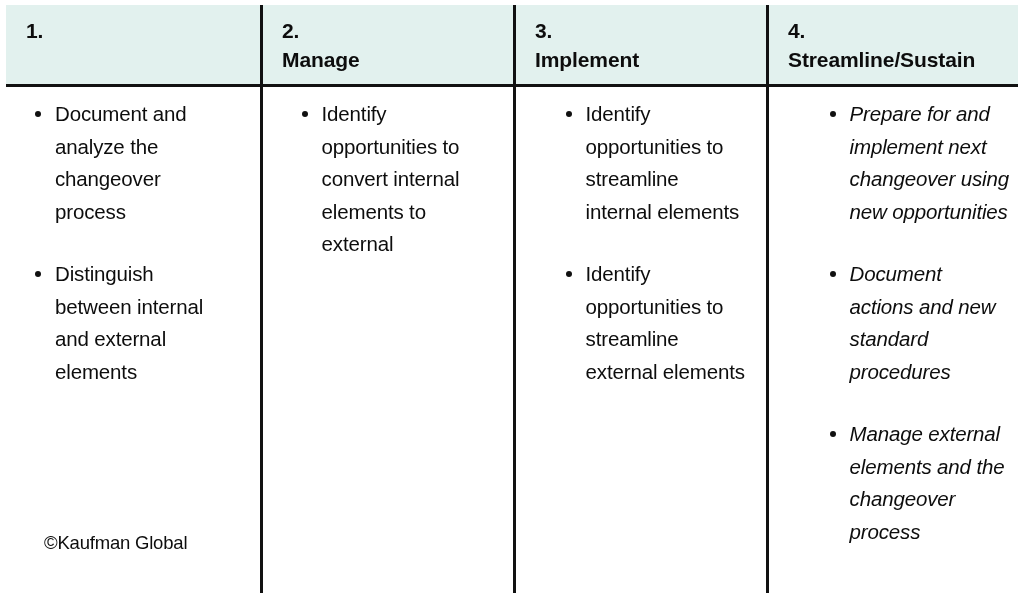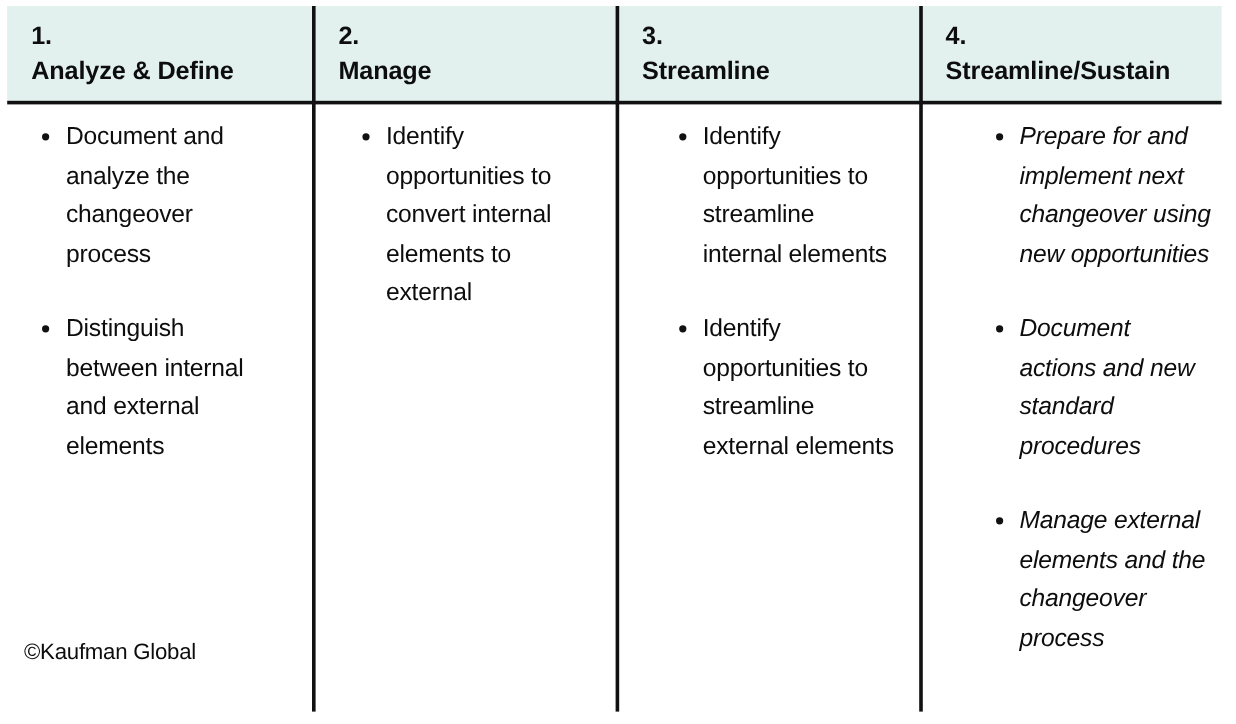--- a/index.html
+++ b/index.html
@@ -103,21 +103,21 @@
     left: 13px;
     top: 13px;
     width: 6px;
     height: 6px;
     background: #111111;
     border-radius: 50%;
   }
 
   .copyright {
     position: absolute;
-    left: 14px;
+    left: 38px;
     bottom: 48px;
     font-size: 18.5px;
     line-height: 24px;
     letter-spacing: -0.2px;
     white-space: nowrap;
   }
 
   
   .vrule {
     position: absolute;
@@ -131,31 +131,30 @@
 </style>
 </head>
 <body>
 
 <div class="matrix">
 
   <div class="header-row">
 
     <div class="header-cell c1">
       <span class="hdr-num">1.</span>
-      <span class="hdr-name">Analyze &amp; Define</span>
     </div>
 
     <div class="header-cell c2">
       <span class="hdr-num">2.</span>
       <span class="hdr-name">Manage</span>
     </div>
 
     <div class="header-cell c3">
       <span class="hdr-num">3.</span>
-      <span class="hdr-name">Streamline</span>
+      <span class="hdr-name">Implement</span>
     </div>
 
     <div class="header-cell c4">
       <span class="hdr-num">4.</span>
       <span class="hdr-name">Streamline/Sustain</span>
     </div>
 
   </div>
 
   <div class="header-rule"></div>

